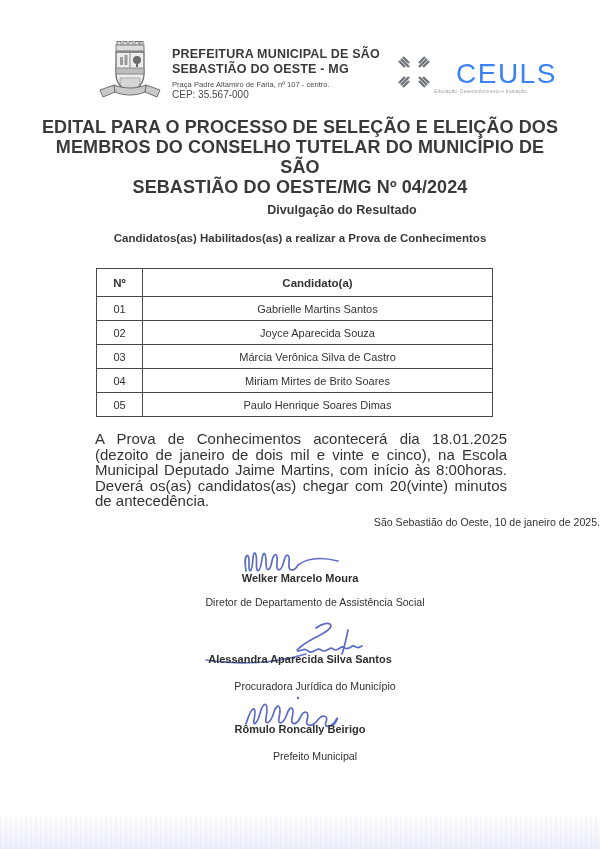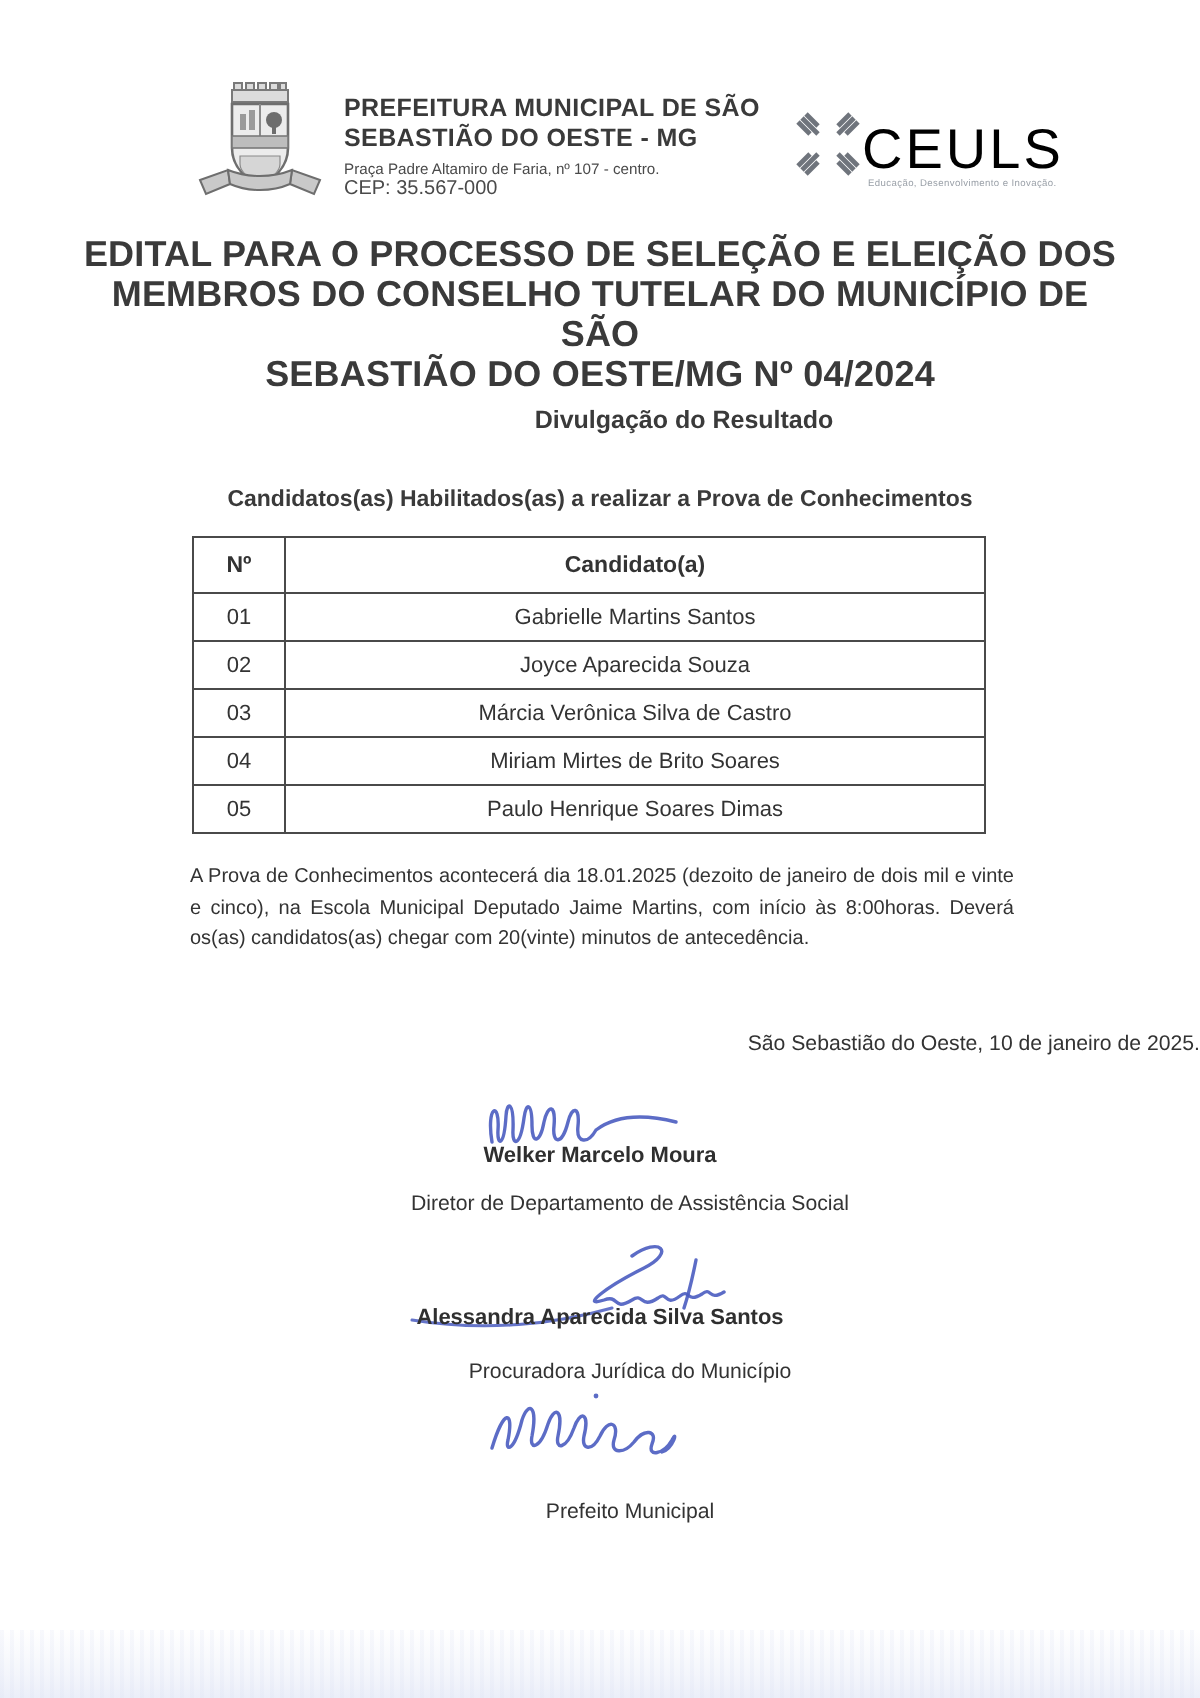--- a/index.html
+++ b/index.html
@@ -15,41 +15,41 @@
 
   
   .crest { position:absolute; left:96px; top:40px; width:68px; height:66px; }
   .org-block { position:absolute; left:172px; top:47px; width:246px; text-align:left; }
   .org-line { font-weight:bold; font-size:12.5px; line-height:15px; color:#3a3a3a; letter-spacing:.2px; }
   .org-addr { font-size:7.6px; line-height:9.5px; color:#4a4a4a; margin-top:3px; }
   .org-cep  { font-size:10px; line-height:9.5px; color:#4a4a4a; }
 
   .ceuls { position:absolute; left:397px; top:55px; width:135px; }
   .ceuls-row { display:flex; align-items:center; }
-  .ceuls-text { font-size:28px; line-height:30px; color:#000000; letter-spacing:1.5px; font-weight:400; }
+  .ceuls-text { font-size:28px; line-height:30px; color:#3b82f6; letter-spacing:1.5px; font-weight:400;margin-left:25px; }
   .ceuls-tagline { font-size:4.8px; color:#9aa0a8; margin-left:37px; margin-top:-4px; letter-spacing:.2px; }
 
   
   .title { position:absolute; left:40px; top:117px; width:520px; text-align:center;
            font-weight:bold; font-size:18px; line-height:20px; color:#3a3a3a; letter-spacing:.1px; }
   .result-heading { position:absolute; left:0; top:203px; width:100%; text-align:center;
            font-weight:bold; font-size:12.5px; color:#3a3a3a;padding-left:42px; }
-  .subheading { position:absolute; left:0; top:244px; width:100%; text-align:center;
+  .subheading { position:absolute; left:0; top:232px; width:100%; text-align:center;
            font-weight:bold; font-size:11.5px; color:#3a3a3a; }
 
   
   .candidates { position:absolute; left:96px; top:268px; width:397px; border-collapse:collapse; }
   .candidates th, .candidates td { border:1.4px solid #4a4a4a; text-align:center; padding:0; }
   .candidates th { font-size:11.5px; font-weight:bold; height:27px; color:#333; }
   .candidates td { font-size:11px; height:23px; color:#333; }
   .col-num { width:45px; }
 
   
   .body-par { position:absolute; left:95px; top:431px; width:412px;
-              font-size:10px; line-height:15.6px; text-align:justify; color:#333; }
+              font-size:15px; line-height:15.6px; text-align:justify; color:#333; }
   .date-line { position:absolute; left:0; top:516px; width:100%; text-align:right;
               font-size:10.6px; color:#333; }
 
   
   .sig-scribble { position:absolute; }
   .sig-name { position:absolute; left:0; width:100%; text-align:center;
               font-weight:bold; font-size:11px; color:#2f2f2f; }
   .sig-role { position:absolute; left:0; width:100%; text-align:center;
               font-size:10.6px; color:#333;margin-left:15px; }
   .name-1 { top:572px;text-align:center; } .role-1 { top:596px; }
@@ -186,17 +186,18 @@
     <path d="M6,30 C12,10 17,11 14,26 C12.5,32 17,32 21,16 C24,7 29,8 26,24 C24.5,31 30,31 34,18 C37,9 42,10 39,24 C37.5,31 43,31 47,20 C50,11 55,12 52,24 C50.5,31 56,32 60,24 C64,15 70,17 67,26 C65,33 72,33 77,27 C82,20 89,21 86,28 C83.5,35 92,33 96,26 C99,20 97,30 91,32" fill="none" stroke="#4a5cc0" stroke-width="1.7" stroke-linecap="round" opacity="0.9"></path>
     <circle cx="58" cy="4" r="1.2" fill="#4a5cc0" opacity="0.9"></circle>
   </svg>
 
   <div class="sig-name name-1">Welker Marcelo Moura</div>
   <div class="sig-role role-1">Diretor de Departamento de Assistência Social</div>
 
   <div class="sig-name name-2">Alessandra Aparecida Silva Santos</div>
   <div class="sig-role role-2">Procuradora Jurídica do Município</div>
 
+  <div class="sig-name name-3">Rômulo Roncally Beirigo</div>
   <div class="sig-role role-3">Prefeito Municipal</div>
 
   <div class="scan-band"></div>
 
 </div>
 
 </body></html>

